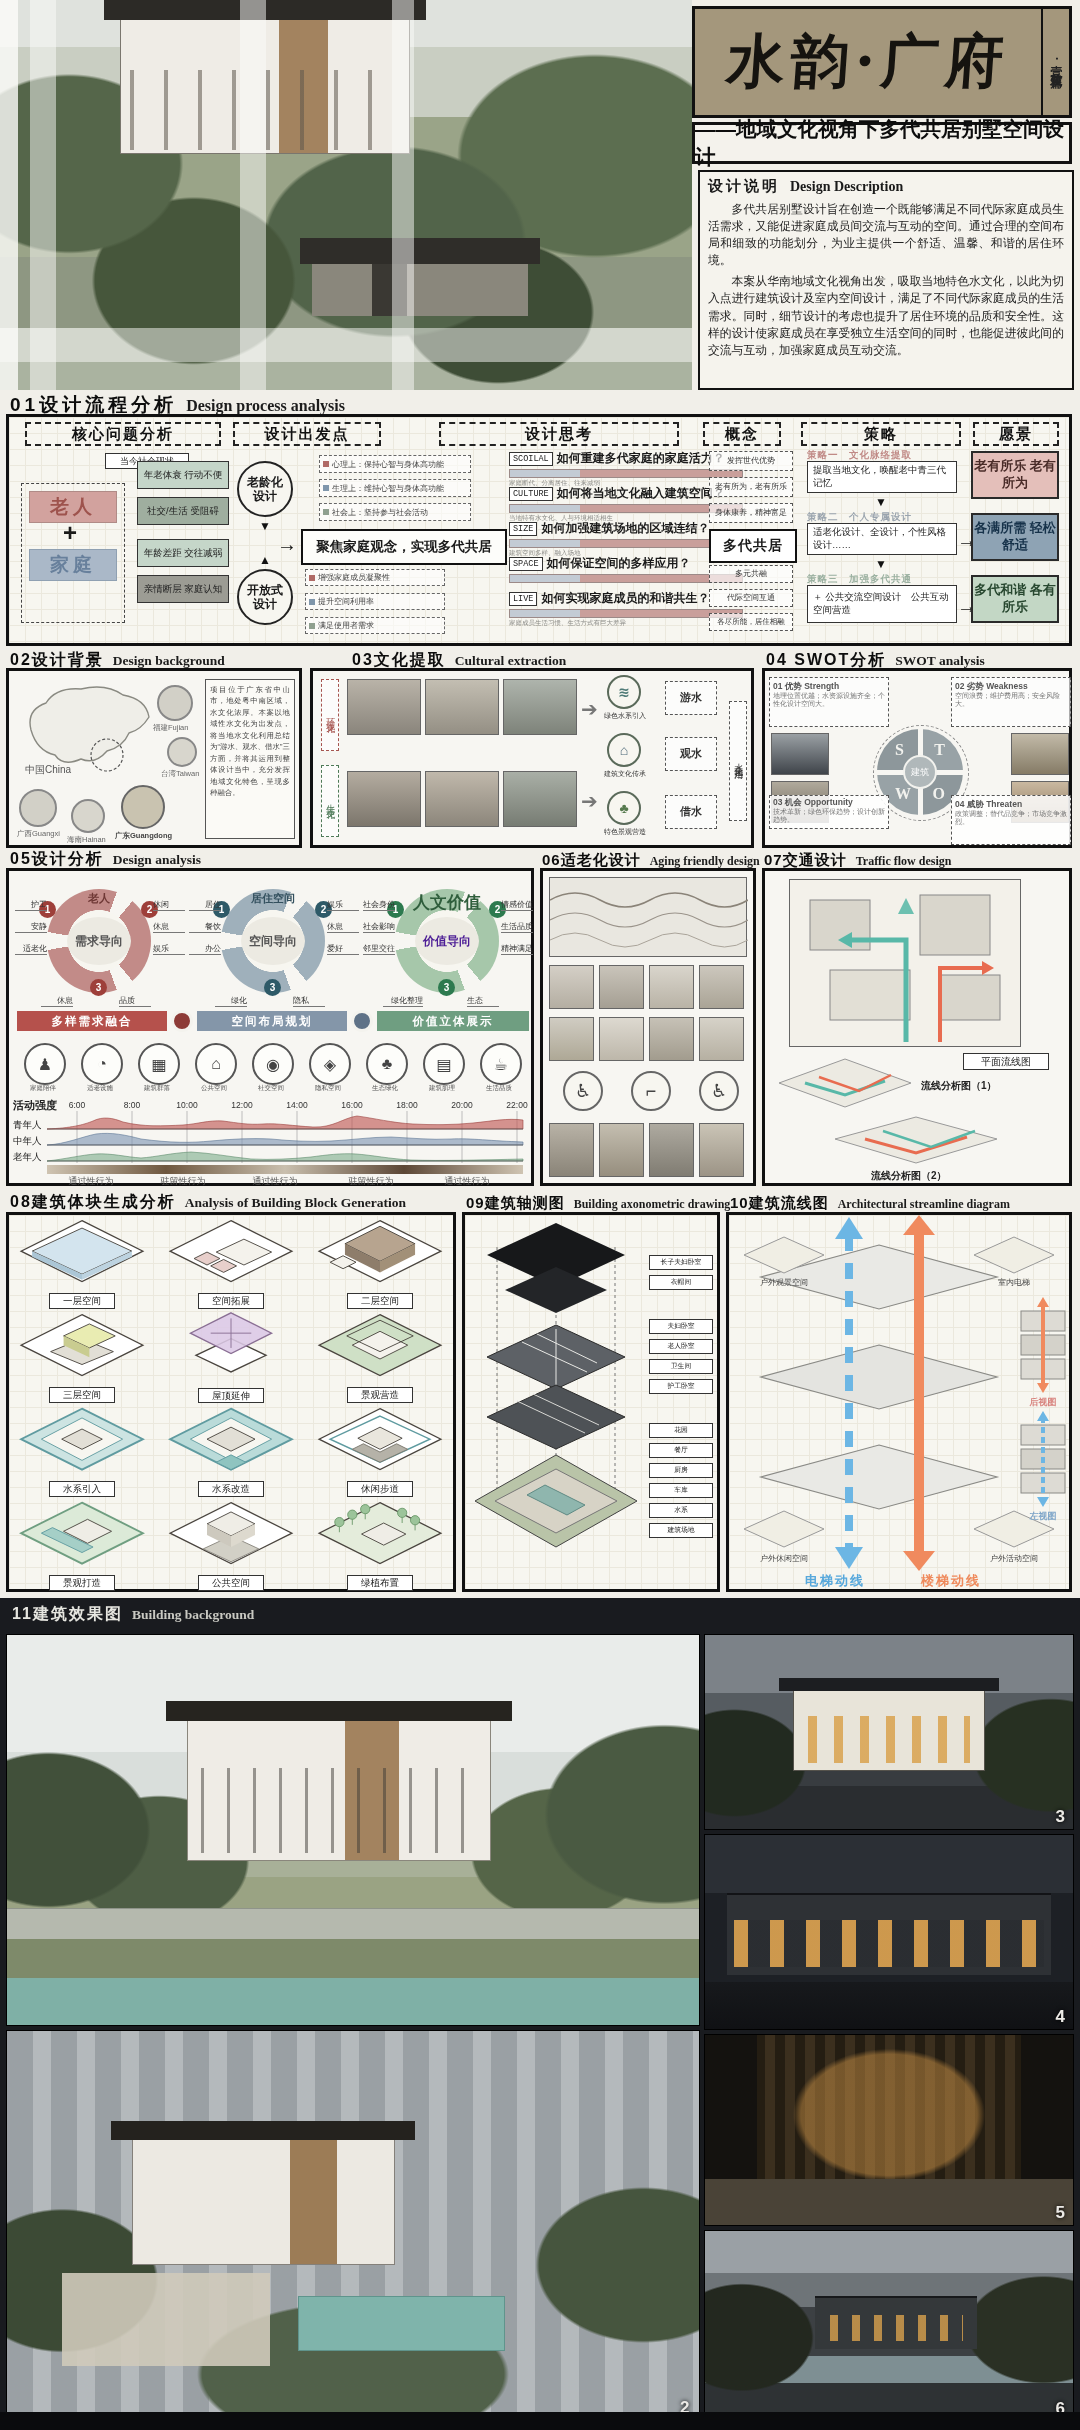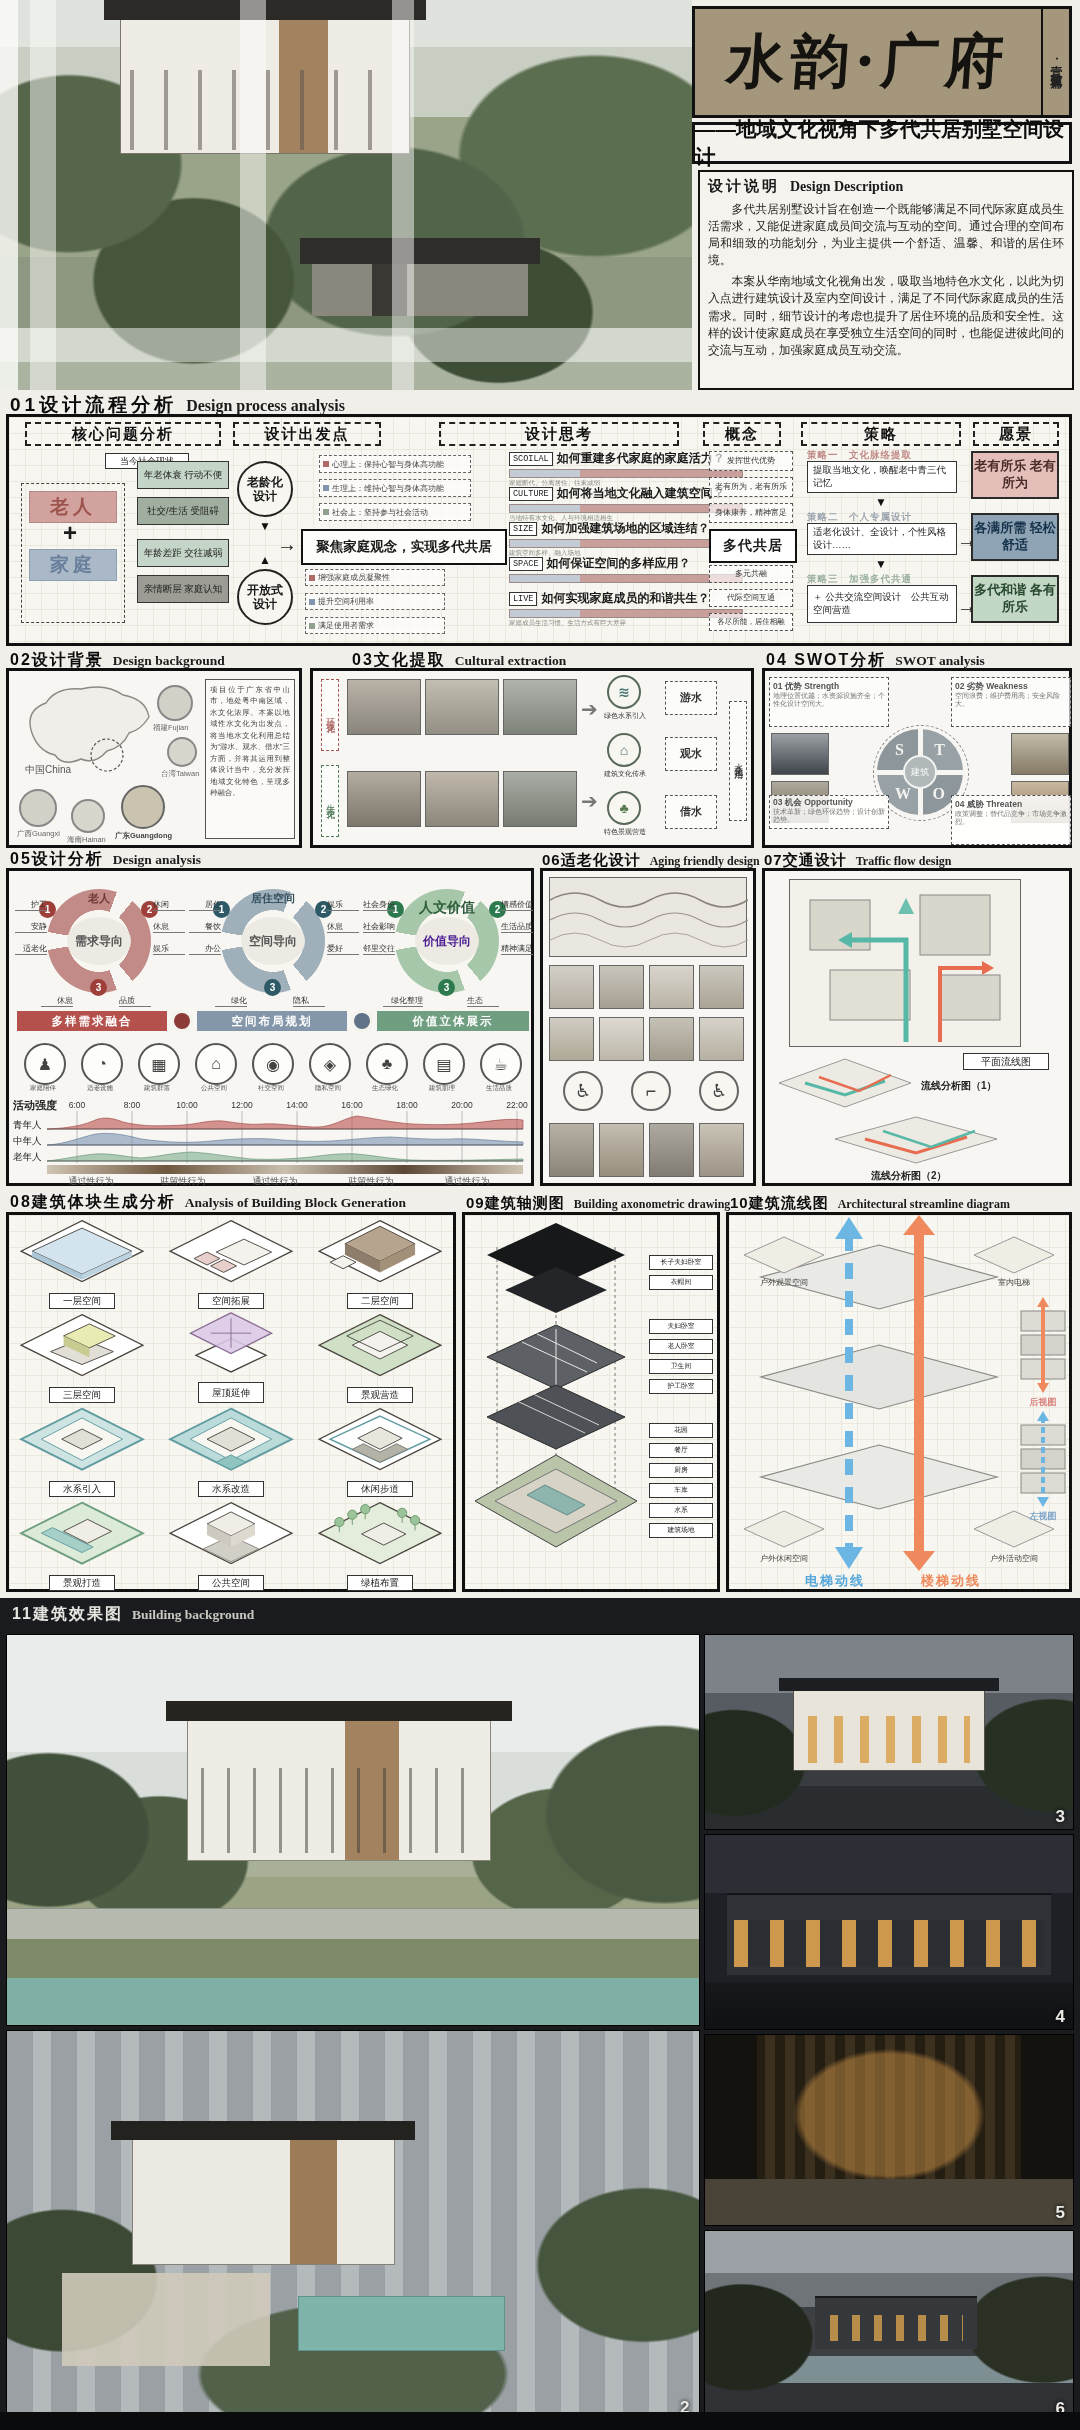--- a/index.html
+++ b/index.html
@@ -330,21 +330,21 @@
       <div class="ringtag" style="left:0;top:68px;text-align:right">办公</div>
       <div class="ringtag" style="left:138px;top:24px">娱乐</div>
       <div class="ringtag" style="left:138px;top:46px">休息</div>
       <div class="ringtag" style="left:138px;top:68px">爱好</div>
       <div class="ringtag" style="left:26px;top:120px;text-align:right">绿化</div>
       <div class="ringtag" style="left:104px;top:120px">隐私</div>
     </div>
 
     <div class="abs" style="left:354px;top:4px;width:168px;height:134px">
       <div class="donut" style="left:32px;top:14px;background:radial-gradient(closest-side,#f7f6f0 59%,transparent 60%),conic-gradient(from -80deg,#a6c7aa 0 100deg,transparent 100deg 120deg,#a6c7aa 120deg 220deg,transparent 220deg 240deg,#a6c7aa 240deg 340deg,transparent 340deg 360deg)"></div>
-      <div class="abs" style="left:32px;top:24px;width:104px;text-align:center;font-weight:bold;font-size:14px;color:#2f5e3c">人文价值</div>
+      <div class="abs" style="left:32px;top:16px;width:104px;text-align:center;font-weight:bold;font-size:17px;color:#2f5e3c">人文价值</div>
       <div class="abs" style="left:52px;top:42px;width:64px;height:48px;border-radius:50%;background:#eceae2;display:flex;align-items:center;justify-content:center;font-weight:bold;font-size:12px;color:#4c1d95">价值导向</div>
       <div class="badge" style="left:24px;top:26px;background:#2d7a4f">1</div>
       <div class="badge" style="left:126px;top:26px;background:#2d7a4f">2</div>
       <div class="badge" style="left:75px;top:104px;background:#2d7a4f">3</div>
       <div class="ringtag" style="left:0;top:24px;text-align:right">社会身份</div>
       <div class="ringtag" style="left:0;top:46px;text-align:right">社会影响</div>
       <div class="ringtag" style="left:0;top:68px;text-align:right">邻里交往</div>
       <div class="ringtag" style="left:138px;top:24px">情感价值</div>
       <div class="ringtag" style="left:138px;top:46px">生活品质</div>
       <div class="ringtag" style="left:138px;top:68px">精神满足</div>
@@ -579,21 +579,21 @@
         </svg>
       <div class="schip" style="left:50%;transform:translateX(-50%);bottom:0;width:66px;height:16px">三层空间</div>
     </div>
     <div class="abs" style="left:149px;top:96px;width:146px;height:92px">
       <svg width="138" height="72" viewBox="0 0 148 78" style="display:block;margin:0 auto">
           <polygon points="74,30 112,48 74,66 36,48" fill="#fff" stroke="#4a453f" stroke-width="1.4"></polygon>
           <polygon points="74,2 118,24 74,46 30,24" fill="#dcc8e6" fill-opacity=".88" stroke="#8a6f94" stroke-width="1.4"></polygon>
           <line x1="52" y1="24" x2="96" y2="24" stroke="#8a6f94"></line>
           <line x1="74" y1="8" x2="74" y2="40" stroke="#8a6f94"></line>
         </svg>
-      <div class="schip" style="left:50%;transform:translateX(-50%);bottom:0;width:66px;height:21px">屋顶延伸</div>
+      <div class="schip" style="left:50%;transform:translateX(-50%);bottom:0;width:66px;height:15px">屋顶延伸</div>
     </div>
     <div class="abs" style="left:298px;top:96px;width:146px;height:92px">
       <svg width="138" height="72" viewBox="0 0 148 78" style="display:block;margin:0 auto">
           <polygon points="74,4 140,37 74,70 8,37" fill="#cfe0c6" stroke="#4a453f" stroke-width="1.4"></polygon>
           <polygon points="74,22 104,37 74,52 44,37" fill="#f4f2ec" stroke="#4a453f"></polygon>
           <polygon points="74,10 110,27 74,44 38,27" fill="none" stroke="#4a453f"></polygon>
         </svg>
       <div class="schip" style="left:50%;transform:translateX(-50%);bottom:0;width:66px;height:16px">景观营造</div>
     </div>
 

